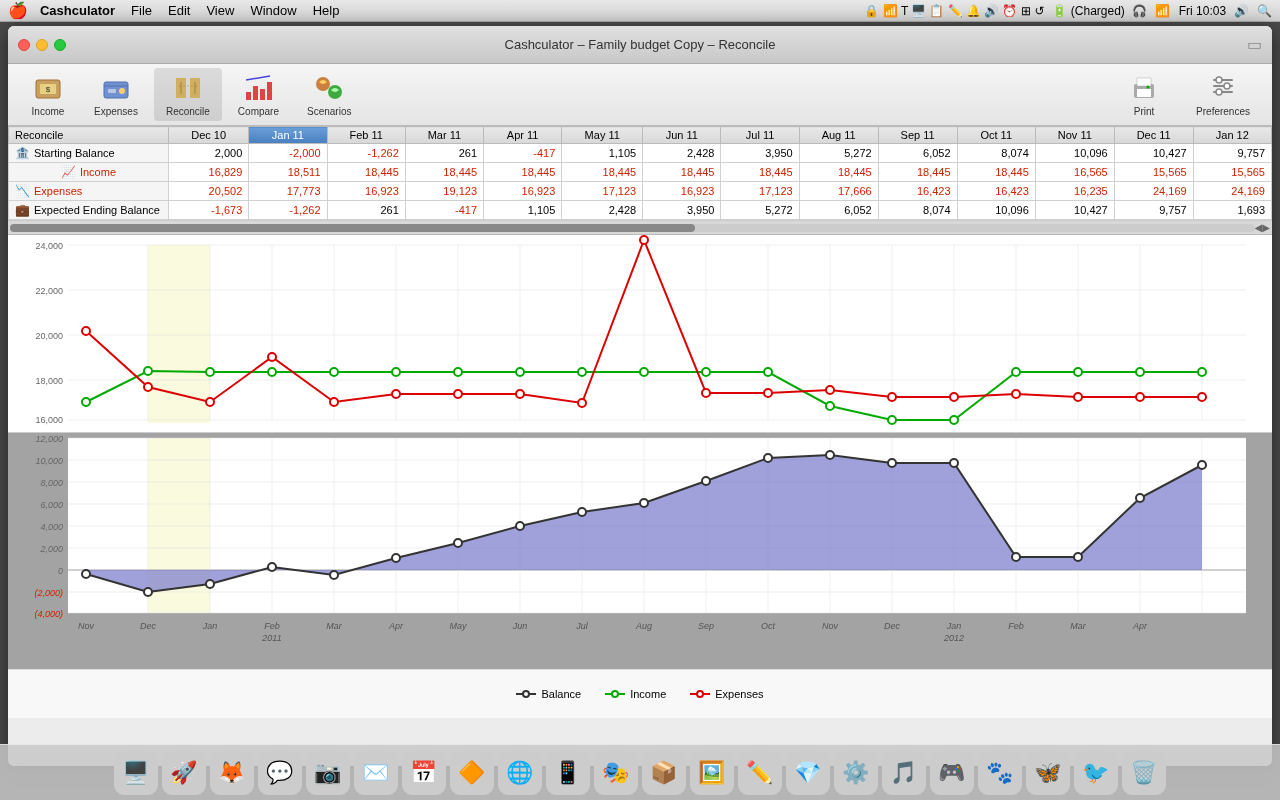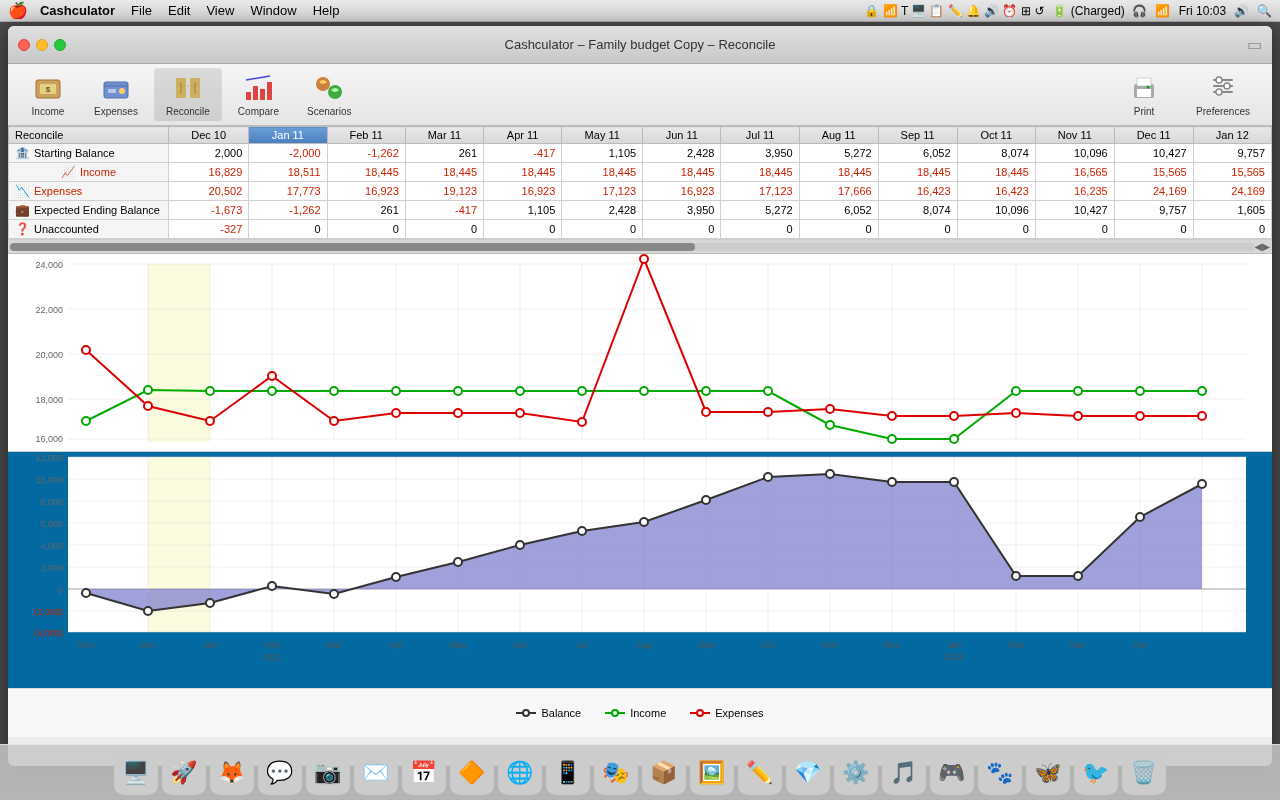--- a/index.html
+++ b/index.html
@@ -162,21 +162,22 @@
     }
     .chart-top {
       height: 198px;
       border-bottom: 1px solid #ccc;
       position: relative;
       background: white;
     }
     .chart-bottom {
       height: 236px;
       position: relative;
-      background: #0369a1;
+      background: #a3a3a3;
+      font-style: italic;
     }
 
     
     .legend {
       display: flex;
       justify-content: center;
       gap: 24px;
       padding: 18px;
       border-top: 1px solid #ddd;
       background: #f8f8f8;
@@ -415,38 +416,21 @@
             <td style="color: rgb(204, 34, 0);">-417</td>
             <td>1,105</td>
             <td>2,428</td>
             <td>3,950</td>
             <td>5,272</td>
             <td>6,052</td>
             <td>8,074</td>
             <td>10,096</td>
             <td>10,427</td>
             <td>9,757</td>
-            <td>1,605</td>
-          </tr>
-          <tr>
-            <td style="text-align: left; background: rgb(245, 245, 245); font-weight: 500; padding: 2px 6px;"><span style="margin-right:4px;font-size:12px;">❓</span>Unaccounted</td>
-            <td style="color: rgb(204, 34, 0);">-327</td>
-            <td>0</td>
-            <td>0</td>
-            <td>0</td>
-            <td>0</td>
-            <td>0</td>
-            <td>0</td>
-            <td>0</td>
-            <td>0</td>
-            <td>0</td>
-            <td>0</td>
-            <td>0</td>
-            <td>0</td>
-            <td>0</td>
+            <td>1,693</td>
           </tr>
         </tbody>
     </table>
   </div>
 
   <div class="scroll-bar-area">
     <div class="scroll-track">
       <div class="scroll-thumb"></div>
     </div>
     <div class="scroll-arrows">◀▶</div>

